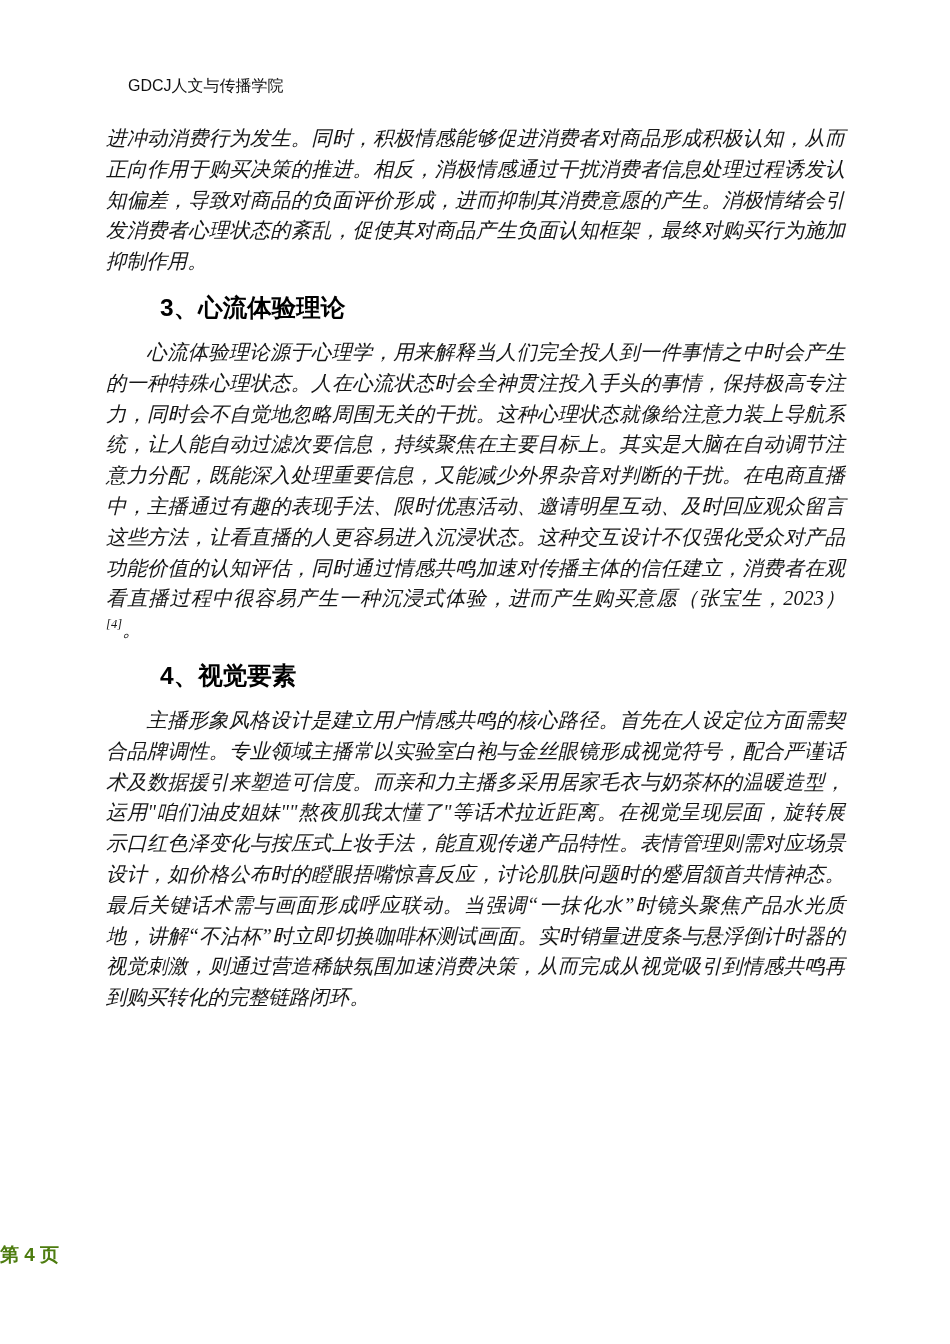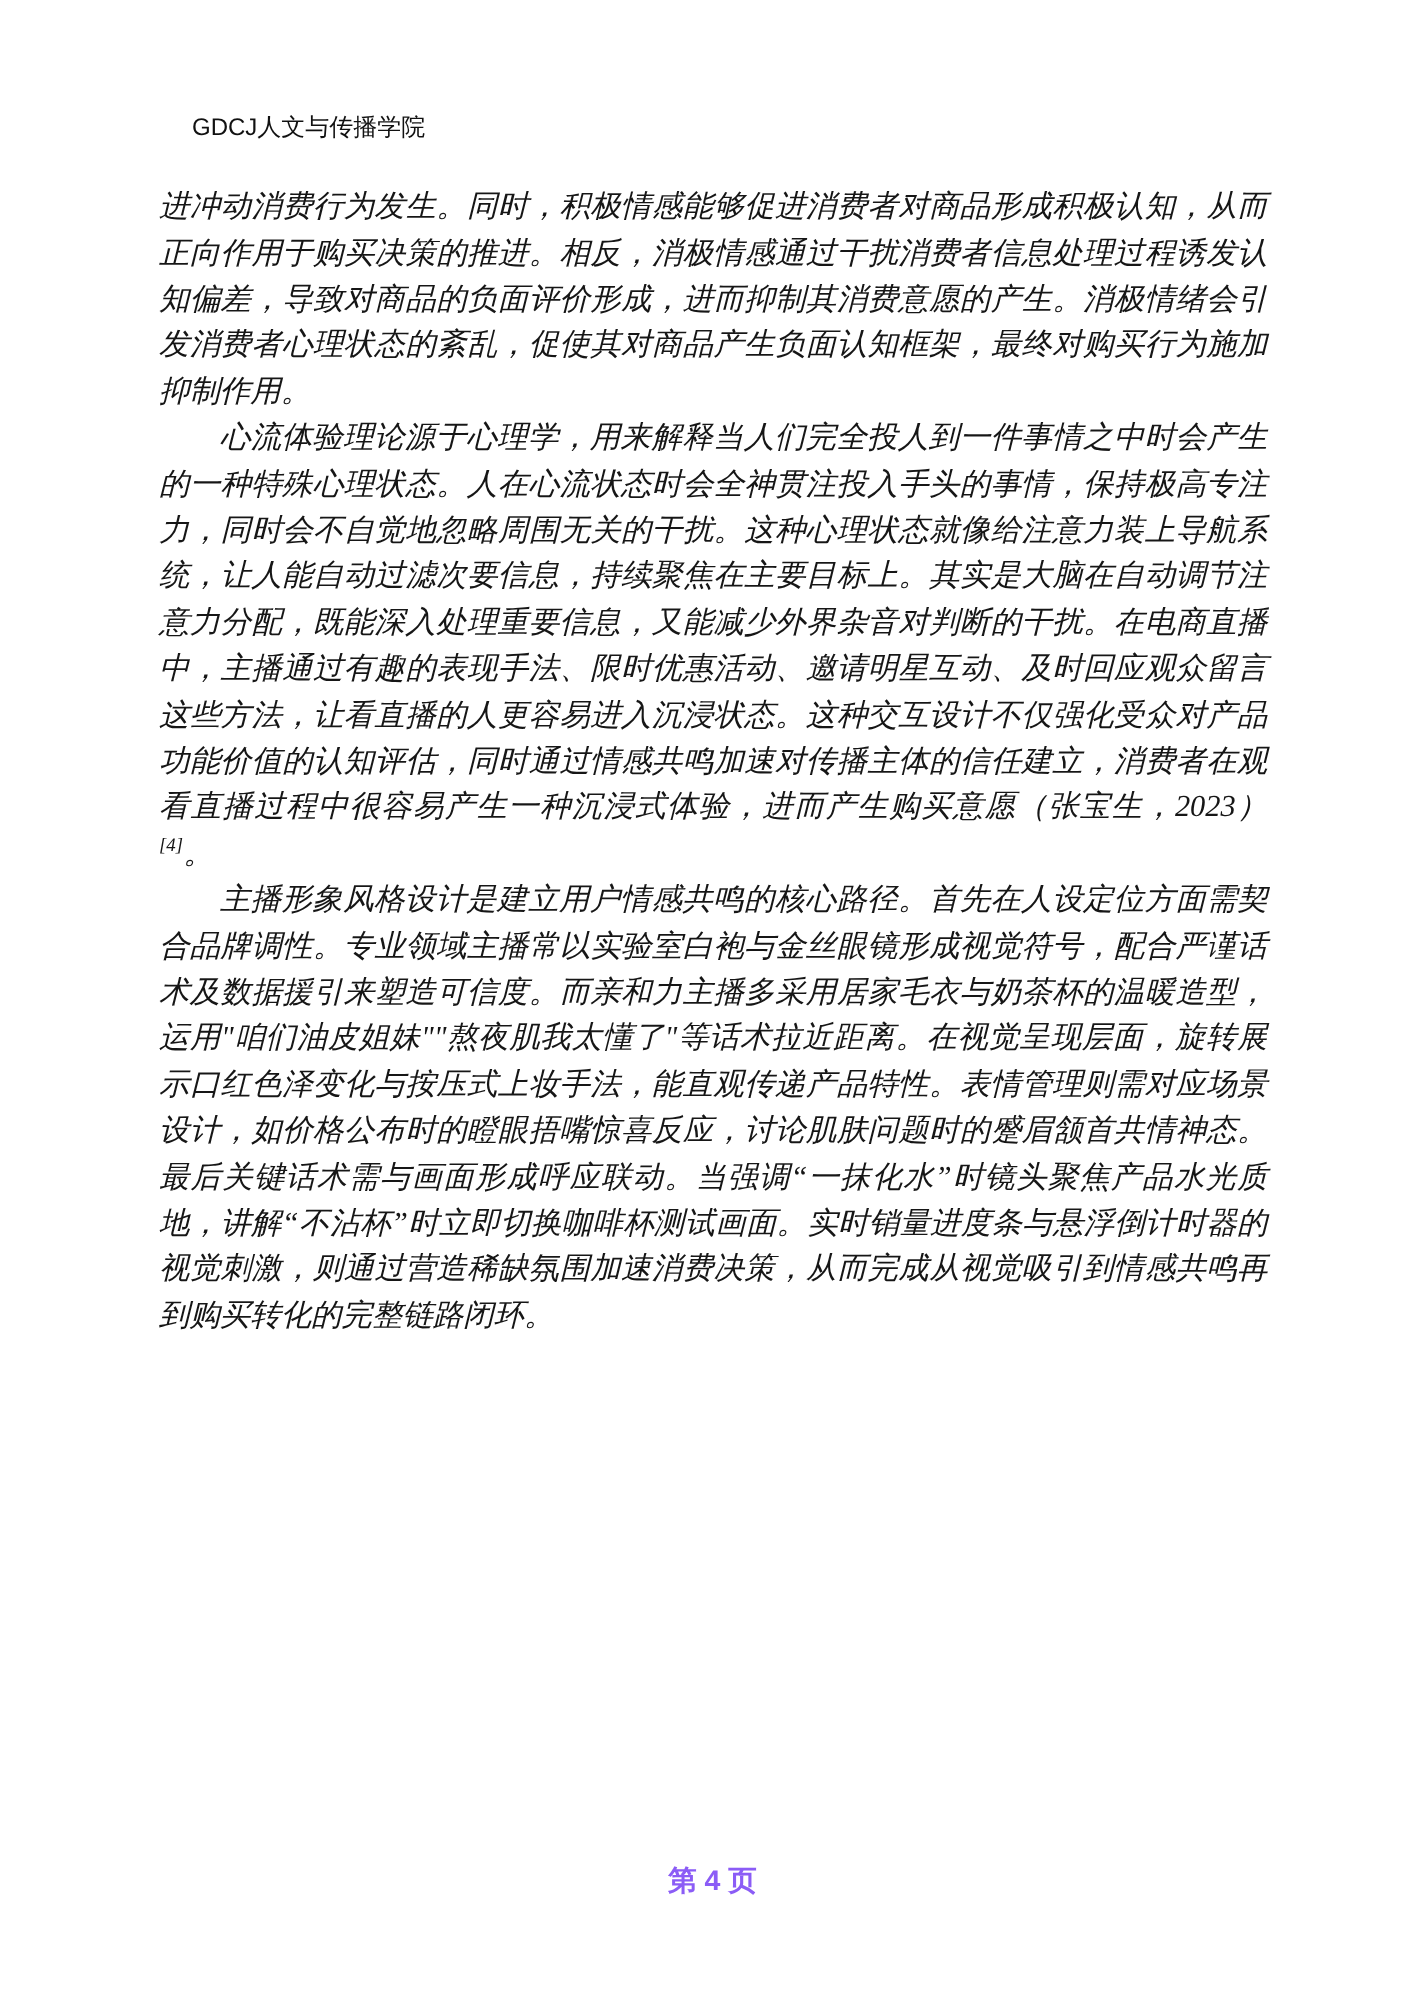--- a/index.html
+++ b/index.html
@@ -69,44 +69,45 @@
     color: #161616;
     font-weight: normal;
   }
 
   
   .doc-footer {
     position: absolute;
     left: 0;
     right: 0;
     bottom: 76px;
-    text-align: center;
     font-family: "Liberation Sans", "DejaVu Sans", sans-serif;
     font-weight: bold;
     font-size: 19px;
     line-height: 26px;
-    color: #8b5cf6;
+    color: #4d7c0f;
   }
 </style>
 </head>
 <body>
 
 <div class="page">
 
   <div class="doc-header">
     <span class="hdr-left">GDCJ人文与传播学院</span>
   </div>
 
   <div class="doc-body">
 
     <p class="body-para">进冲动消费行为发生。同时，积极情感能够促进消费者对商品形成积极认知，从而正向作用于购买决策的推进。相反，消极情感通过干扰消费者信息处理过程诱发认知偏差，导致对商品的负面评价形成，进而抑制其消费意愿的产生。消极情绪会引发消费者心理状态的紊乱，促使其对商品产生负面认知框架，最终对购买行为施加抑制作用。</p>
 
+    <h2 class="sec-heading">3、心流体验理论</h2>
 
     <p class="body-para indent"><span>心流体验理论源于心理学，用来解释当人们完全投人到一件事情之中时会产生的一种特殊心理状态。人在心流状态时会全神贯注投入手头的事情，保持极高专注力，同时会不自觉地忽略周围无关的干扰。这种心理状态就像给注意力装上导航系统，让人能自动过滤次要信息，持续聚焦在主要目标上。其实是大脑在自动调节注意力分配，既能深入处理重要信息，又能减少外界杂音对判断的干扰。在电商直播中，主播通过有趣的表现手法、限时优惠活动、邀请明星互动、及时回应观众留言这些方法，让看直播的人更容易进入沉浸状态。这种交互设计不仅强化受众对产品功能价值的认知评估，同时通过情感共鸣加速对传播主体的信任建立，消费者在观看直播过程中很容易产生一种沉浸式体验，进而产生购买意愿（张宝生，2023）</span><sup>[4]</sup><span>。</span></p>
 
+    <h2 class="sec-heading">4、视觉要素</h2>
 
 
     <p class="body-para indent">主播形象风格设计是建立用户情感共鸣的核心路径。首先在人设定位方面需契合品牌调性。专业领域主播常以实验室白袍与金丝眼镜形成视觉符号，配合严谨话术及数据援引来塑造可信度。而亲和力主播多采用居家毛衣与奶茶杯的温暖造型，运用"咱们油皮姐妹""熬夜肌我太懂了"等话术拉近距离。在视觉呈现层面，旋转展示口红色泽变化与按压式上妆手法，能直观传递产品特性。表情管理则需对应场景设计，如价格公布时的瞪眼捂嘴惊喜反应，讨论肌肤问题时的蹙眉颔首共情神态。最后关键话术需与画面形成呼应联动。当强调“一抹化水”时镜头聚焦产品水光质地，讲解“不沾杯”时立即切换咖啡杯测试画面。实时销量进度条与悬浮倒计时器的视觉刺激，则通过营造稀缺氛围加速消费决策，从而完成从视觉吸引到情感共鸣再到购买转化的完整链路闭环。</p>
 
 
 
   </div>
 
   <div class="doc-footer">第 4 页</div>
 

